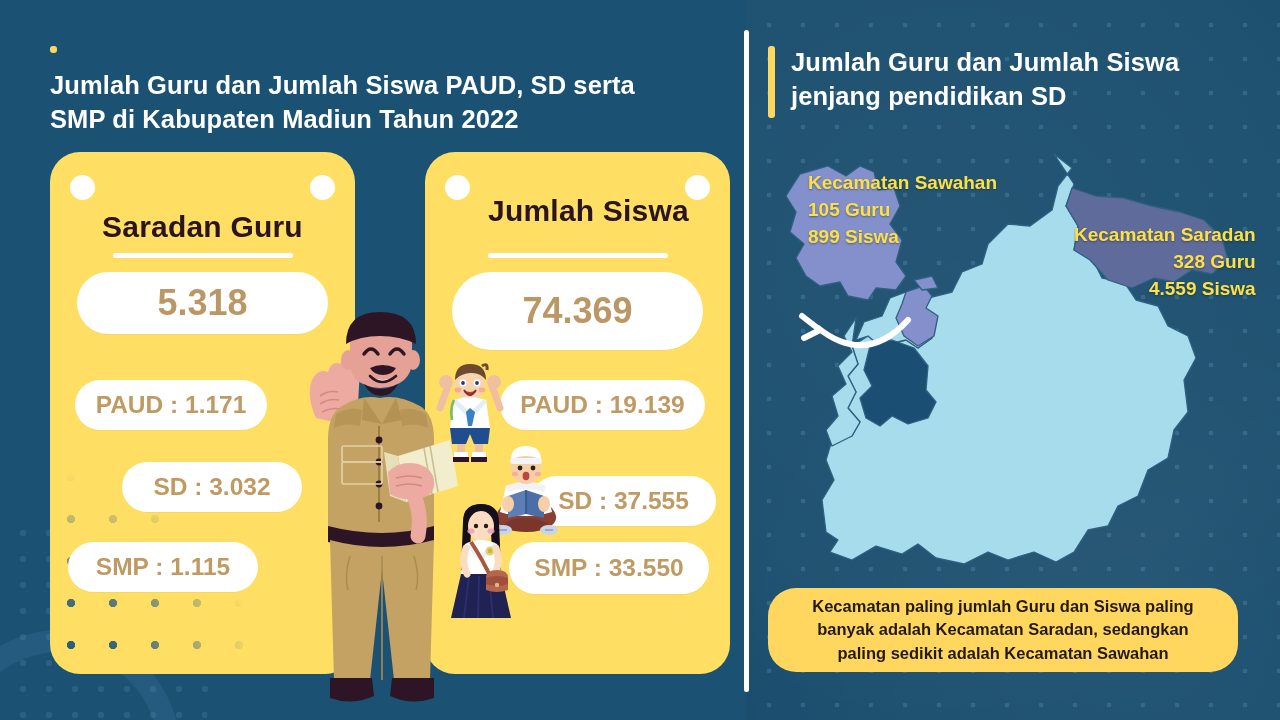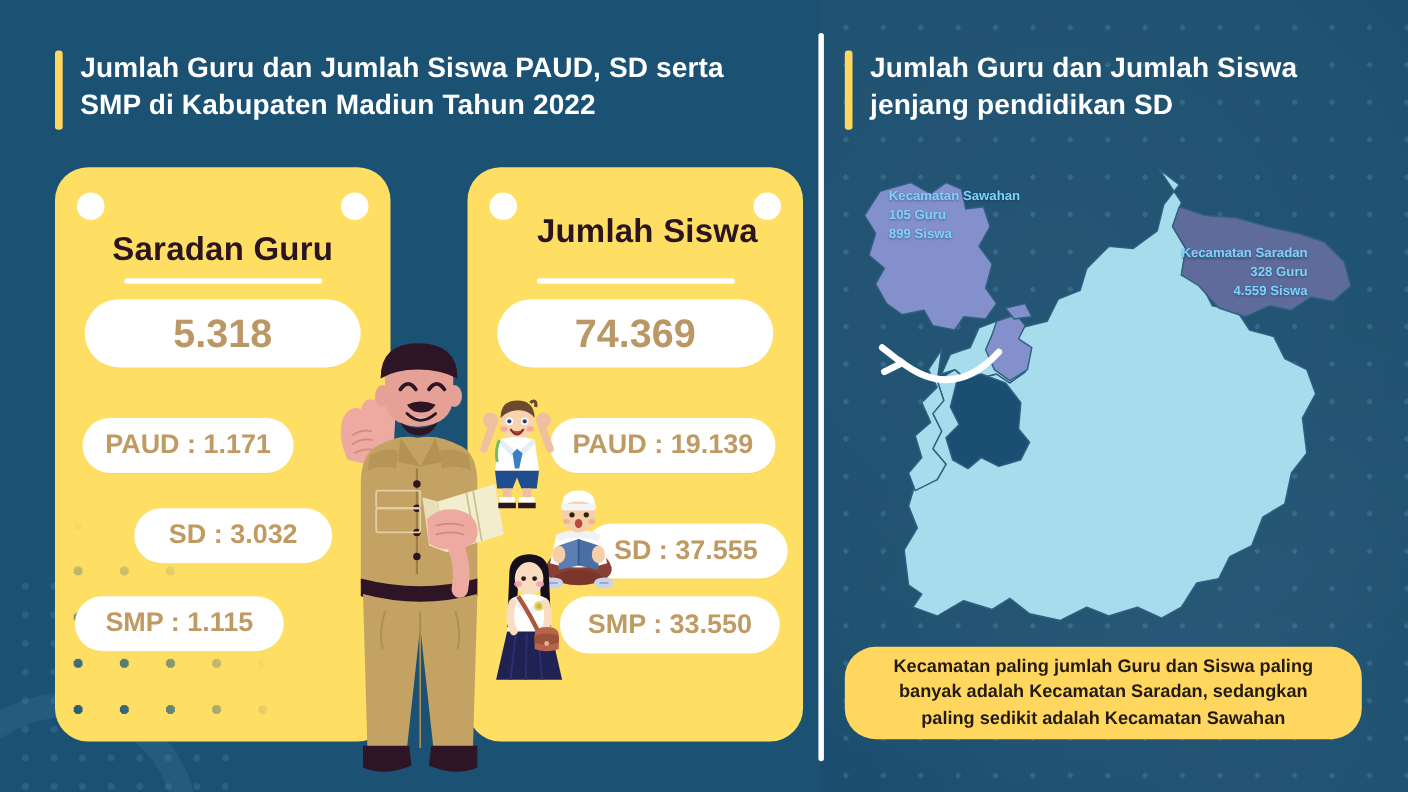--- a/index.html
+++ b/index.html
@@ -61,21 +61,21 @@
 
   
   .title-block { position:absolute; display:flex; gap:16px; align-items:flex-start; }
   .title-bar {
     width:7px; border-radius:3px; background:#ffd75e; flex:0 0 7px;
   }
   .title-text {
     color:#ffffff; font-weight:bold; font-size:25.5px; line-height:1.33;
     letter-spacing:.1px; white-space:pre-line;
   }
-  #title-left  { left:50px; top:46px; }
+  #title-left  { left:50px; top:46px;flex-direction:column; }
   #title-left .title-bar { height:72px; }
   #title-right { left:768px; top:46px; }
   #title-right .title-bar { height:72px; }
 
   
   .stat-card {
     position:absolute; background:#ffdf63; border-radius:30px; overflow:hidden;
   }
   .card-dots{
     position:absolute; left:0; bottom:0; width:230px; height:260px;
@@ -106,21 +106,21 @@
 
   
   #card-guru  { left:50px;  top:152px; width:305px; height:522px; }
   #card-siswa { left:425px; top:152px; width:305px; height:522px; }
 
   
   #map-wrap { position:absolute; left:756px; top:140px; width:516px; height:450px; }
   #map-svg  { position:absolute; inset:0; width:516px; height:450px; }
 
   .map-label {
-    position:absolute; color:#7dd3fc; font-weight:bold; font-size:12px;
+    position:absolute; color:#fde047; font-weight:bold; font-size:19px;
     line-height:1.42; white-space:pre-line; text-shadow:0 1px 2px rgba(8,34,52,.45);
   }
   #label-sawahan { left:808px; top:170px; }
   #label-saradan { left:1074px; top:222px;text-align:right; }
 
   
   #note-box {
     position:absolute; left:768px; top:588px; width:470px; height:84px;
     background:#ffd75e; border-radius:28px;
     display:flex; align-items:center; justify-content:center; text-align:center;
@@ -182,21 +182,21 @@
     <div class="pill sub" style="left:18px; top:390px; width:190px; height:50px;">SMP : 1.115</div>
   </div>
 
   <div class="stat-card" id="card-siswa">
     <div class="punch" style="left:20px;  top:23px;"></div>
     <div class="punch" style="right:20px; top:23px;"></div>
 
     <div class="card-title" style="top:42px;padding-left:22px;">Jumlah Siswa</div>
     <div class="card-rule" style="left:63px; top:101px; width:180px;"></div>
 
-    <div class="pill big" style="left:27px; top:120px; width:251px; height:62px;">74.369</div>
+    <div class="pill big" style="left:27px; top:120px; width:251px; height:78px;">74.369</div>
 
     <div class="pill sub" style="left:75px; top:228px; width:205px; height:50px;">PAUD : 19.139</div>
     <div class="pill sub" style="left:106px; top:324px; width:185px; height:50px;">SD : 37.555</div>
     <div class="pill sub" style="left:84px; top:390px; width:200px; height:52px;">SMP : 33.550</div>
   </div>
 
   <svg class="illus" id="illus-teacher" viewBox="0 0 210 420">
 
     <g>
       <path d="M44 118 Q34 96 40 80 Q46 68 56 72 Q60 60 68 64 Q72 56 79 62 Q86 58 88 70 L86 104 Q84 120 70 124 Z" fill="#edaaa0"></path>

